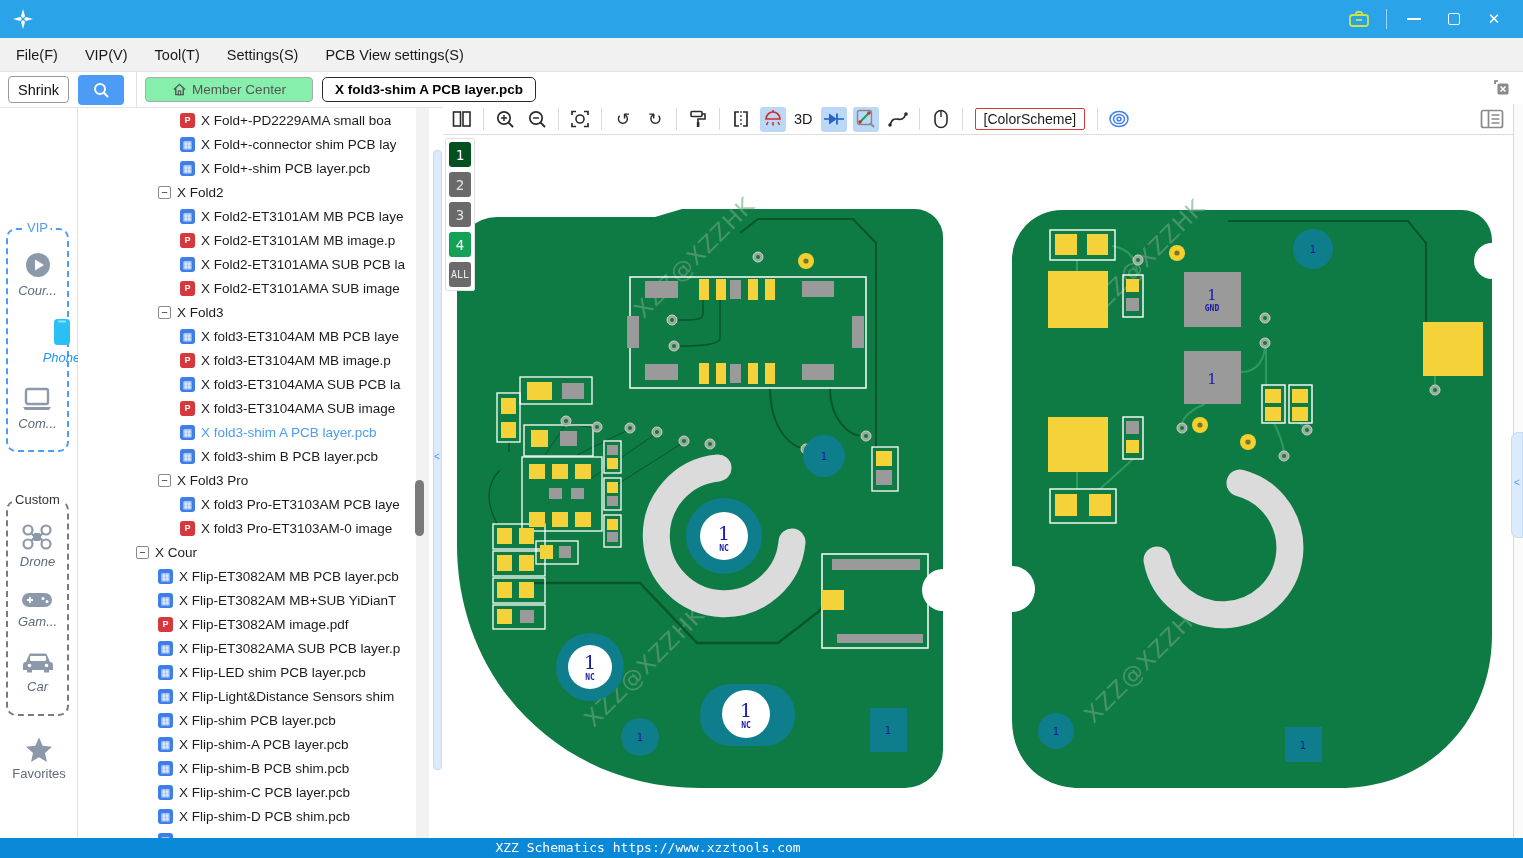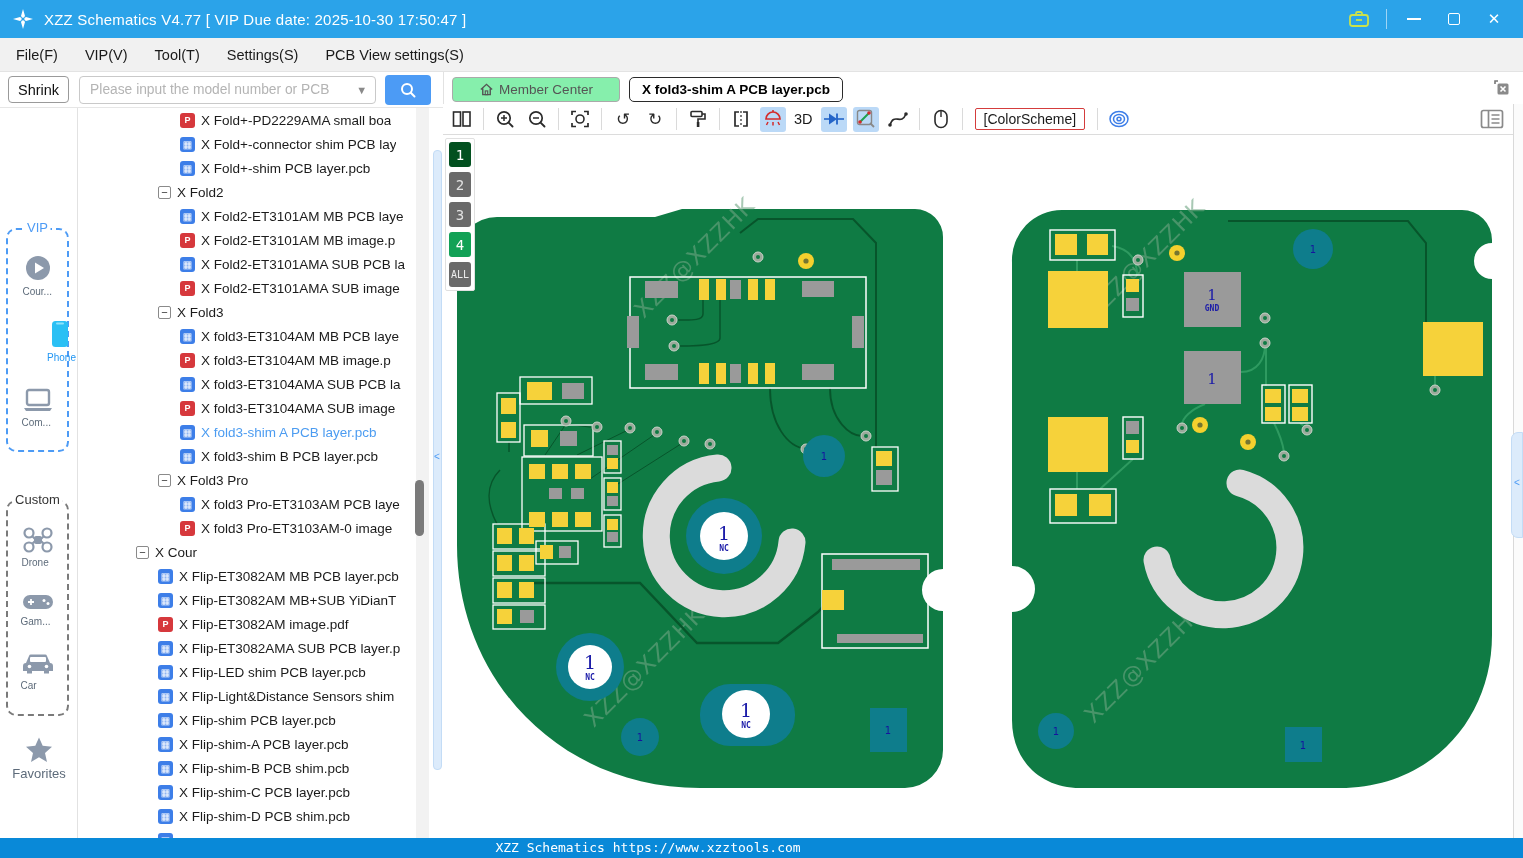--- a/index.html
+++ b/index.html
@@ -45,21 +45,21 @@
 
   
   .sidebar{position:absolute;left:0;top:108px;width:78px;height:730px;background:#fff;border-right:1px solid #E2E2E2;}
   .sgroup{position:absolute;left:6px;width:63px;border-radius:10px;}
   .sgroup.vip{top:120px;height:224px;border:2px dashed #4D9BF5;}
   .sgroup.custom{top:392px;height:216px;border:2px dashed #7a7a7a;}
   .glabel{position:absolute;top:-10px;left:50%;transform:translateX(-50%);background:#fff;padding:0 3px;font-size:13px;}
   .vip .glabel{color:#4D9BF5;}
   .custom .glabel{color:#333;}
   .sitems{display:flex;flex-direction:column;align-items:center;justify-content:space-evenly;height:100%;}
-  .sitem{display:flex;flex-direction:column;align-items:flex-start;gap:3px;font-size:10px;color:#5d6b7a;}
+  .sitem{display:flex;flex-direction:column;align-items:center;gap:3px;font-size:13px;color:#5d6b7a;font-style:italic;}
   .sitem.active{color:#2196F3;margin-left:48px;}
   .fav{position:absolute;left:0;top:628px;width:78px;display:flex;flex-direction:column;align-items:center;gap:2px;font-size:13px;color:#5d6b7a;}
 
   
   .treepanel{position:absolute;left:78px;top:108px;width:354px;height:730px;background:#fff;overflow:hidden;}
   .trow{height:24px;display:flex;align-items:center;white-space:nowrap;overflow:hidden;font-size:13.5px;color:#1b1b1b;}
   .trow.sel .tlabel{color:#4C9CF1;}
   .tlabel{overflow:hidden;}
   .ticon{flex:0 0 auto;margin-right:6px;display:inline-flex;align-items:center;justify-content:center;}
   .ticon.pcb{width:15px;height:15px;background:#3D7EE8;color:#fff;border-radius:3px;font-size:10px;line-height:15px;}
@@ -97,21 +97,20 @@
 </head>
 <body>
 
 <div class="titlebar">
   <span class="app-logo">
     <svg width="24" height="24" viewBox="0 0 24 24">
         <path d="M12 2 L14 9 L12 12 L10 9 Z M12 22 L14 15 L12 12 L10 15 Z M2 12 L9 10 L12 12 L9 14 Z M22 12 L15 10 L12 12 L15 14 Z" fill="#fff"></path>
         <circle cx="12" cy="12" r="1.6" fill="#2BA3E9"></circle>
       </svg>
   </span>
-  <span class="titletext">XZZ Schematics V4.77 [ VIP Due date: 2025-10-30 17:50:47 ]</span>
   <div class="win-controls">
     <span class="wc">
       <svg width="22" height="18" viewBox="0 0 22 18">
           <rect x="2" y="5" width="18" height="11" rx="2.5" fill="none" stroke="#CBE24A" stroke-width="1.8"></rect>
           <path d="M8 5 V3.5 a1.5 1.5 0 0 1 1.5 -1.5 h3 a1.5 1.5 0 0 1 1.5 1.5 V5" fill="none" stroke="#CBE24A" stroke-width="1.8"></path>
           <line x1="8" y1="10" x2="14" y2="10" stroke="#CBE24A" stroke-width="1.8"></line>
         </svg>
     </span>
     <span class="vsep"></span>
     <span class="wc">
@@ -127,24 +126,20 @@
 <div class="menubar">
   <span class="menu-item">File(F)</span>
   <span class="menu-item">VIP(V)</span>
   <span class="menu-item">Tool(T)</span>
   <span class="menu-item">Settings(S)</span>
   <span class="menu-item">PCB View settings(S)</span>
 </div>
 
 <div class="searchrow">
   <button class="shrink-btn">Shrink</button>
-  <div class="searchbox">
-    <input placeholder="Please input the model number or PCB" style="">
-    <span class="chev">▼</span>
-  </div>
   <button class="search-btn">
     <svg width="18" height="18" viewBox="0 0 18 18">
         <circle cx="8" cy="8" r="5" fill="none" stroke="#fff" stroke-width="2"></circle>
         <line x1="11.8" y1="11.8" x2="15.5" y2="15.5" stroke="#fff" stroke-width="2" stroke-linecap="round"></line>
       </svg>
   </button>
   <div class="tabstrip">
     <button class="member-btn">
       <svg width="15" height="15" viewBox="0 0 16 16">
           <path d="M2 8 L8 2.5 L14 8 M4 7 V13.5 H12 V7" fill="none" stroke="#555" stroke-width="1.5"></path>

